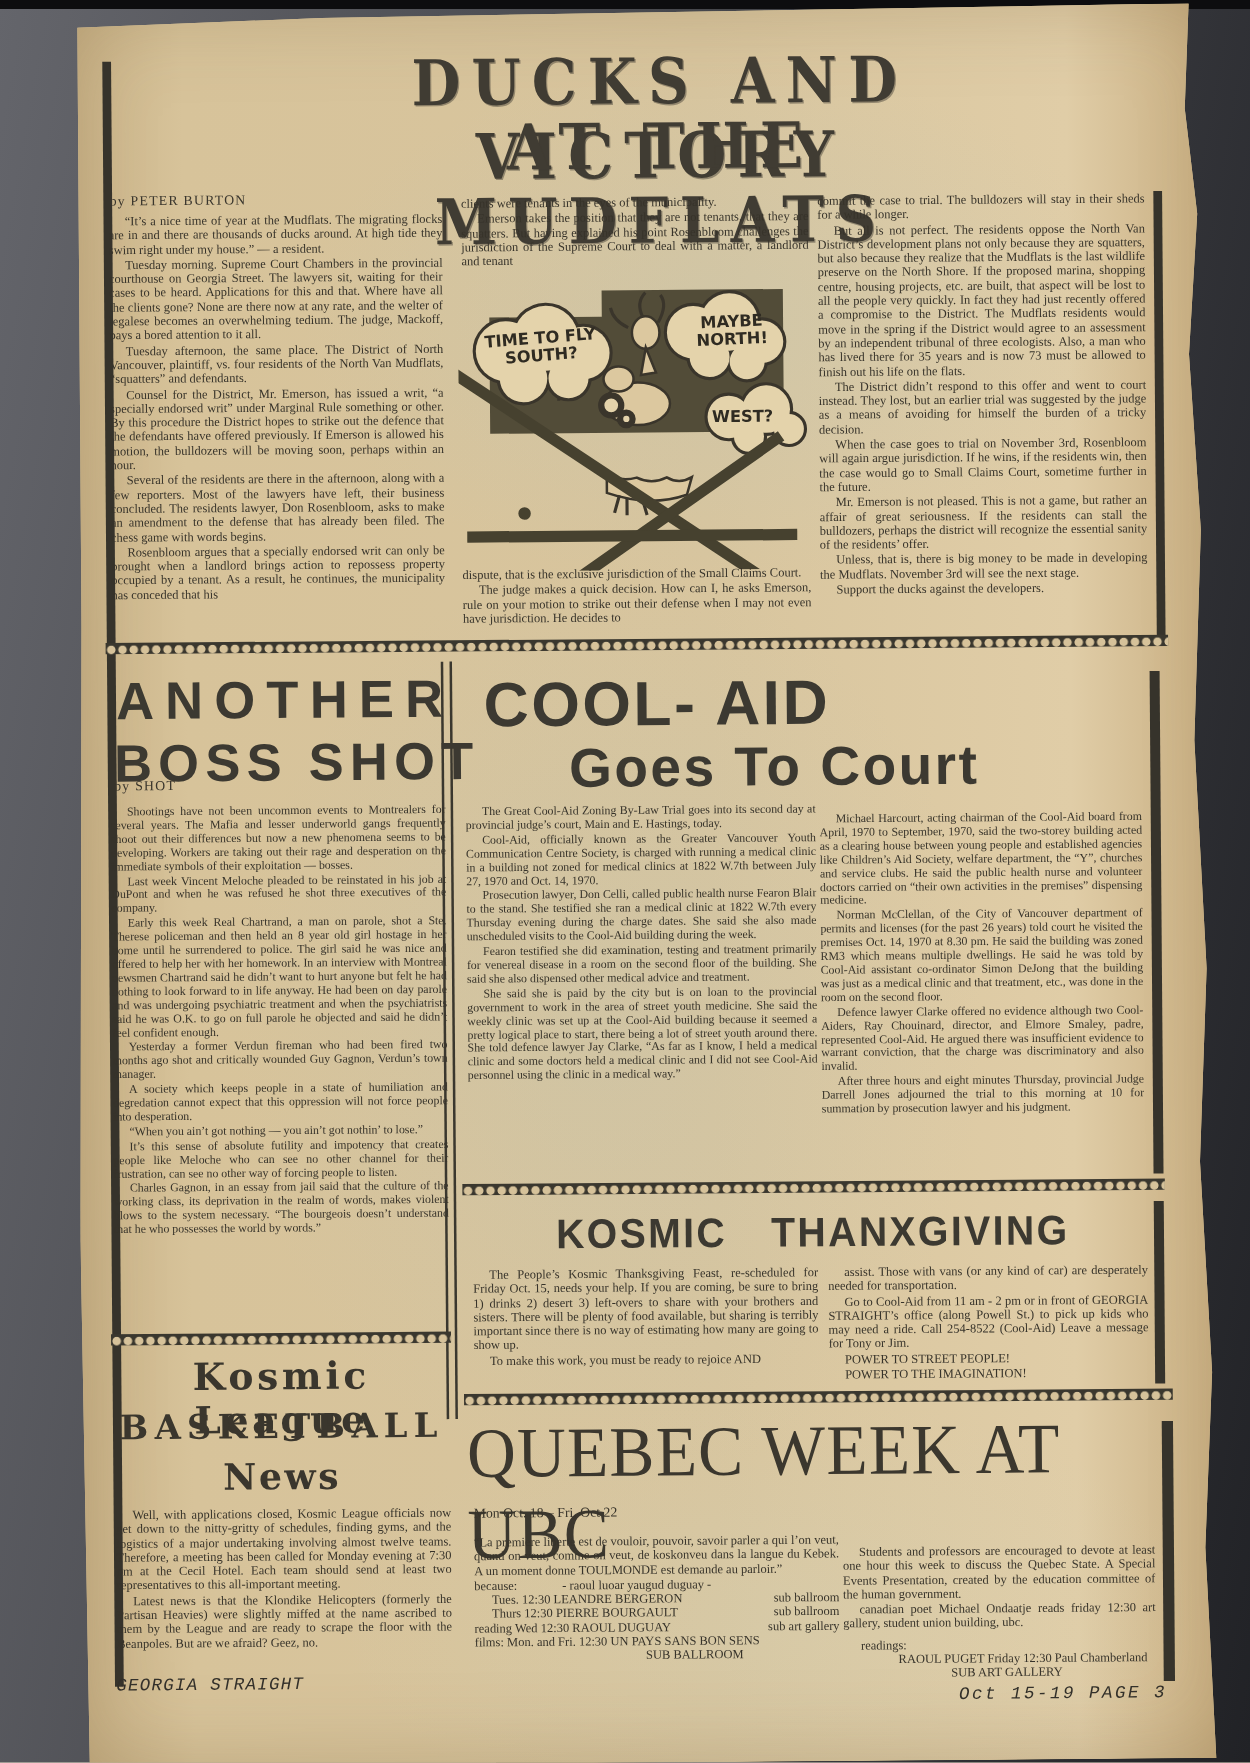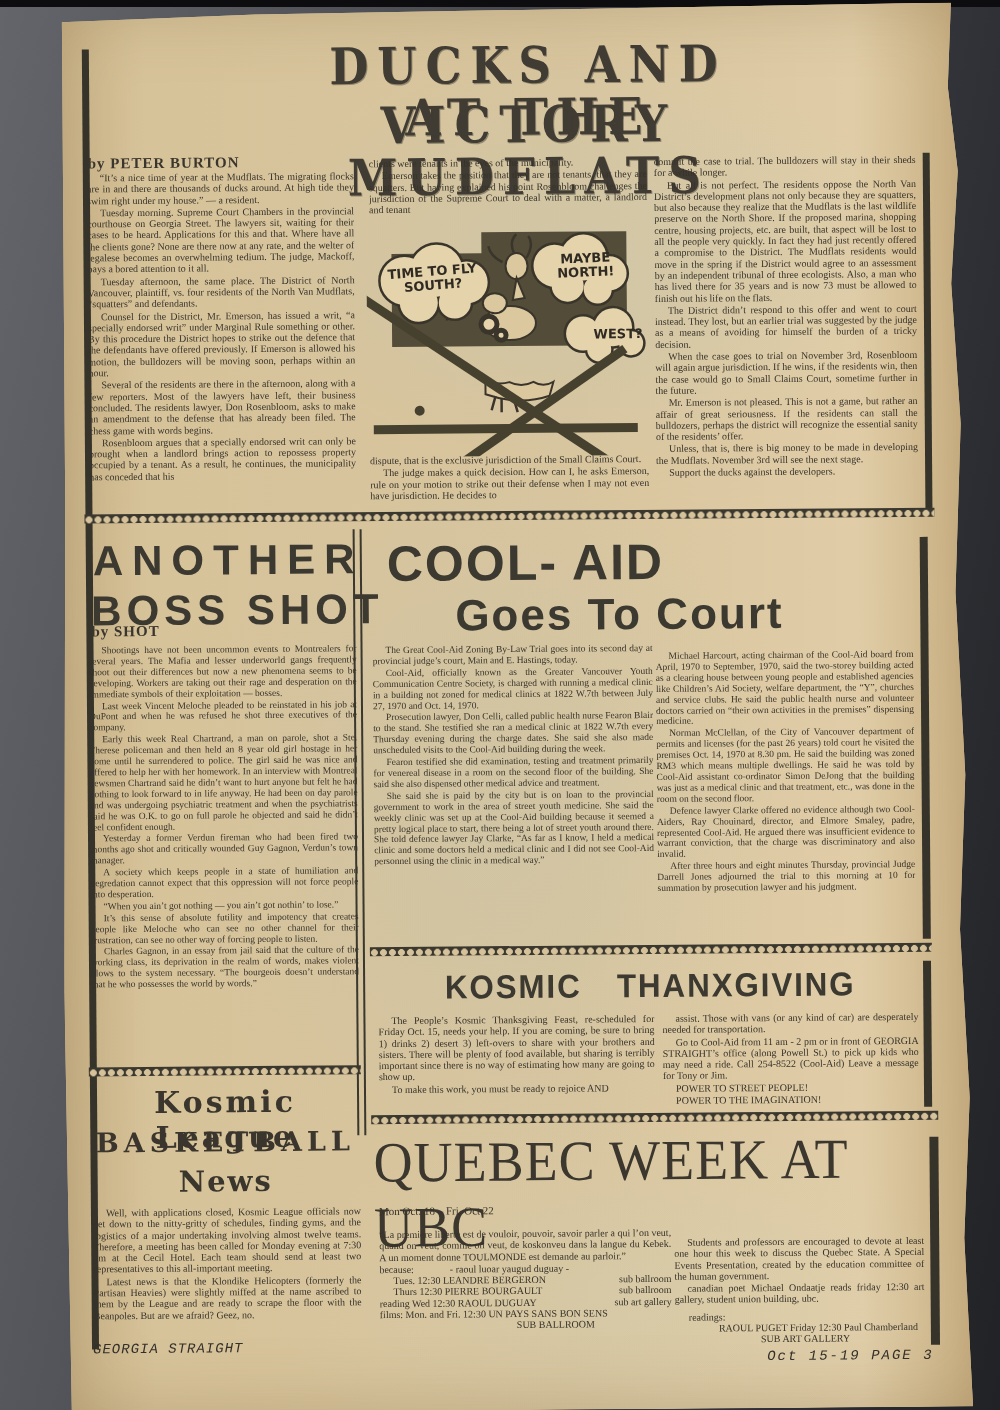--- a/index.html
+++ b/index.html
@@ -35,21 +35,21 @@
   .body-text p{margin:0 0 1px 0;text-indent:13px;}
   .fs10{font-size:10px;line-height:11.3px;}
   .fs95{font-size:9.5px;line-height:10.9px;}
   .headline-ducks{
     font-family:"DejaVu Serif",serif;font-weight:700;color:#403c33;
     text-align:center;letter-spacing:9px;transform:scaleY(1.12);
     text-shadow:1px 1px 0 rgba(64,60,51,.45);
   }
   .headline-sans{font-family:"Liberation Sans",sans-serif;font-weight:700;color:#3c3931;}
   .headline-serif{font-family:"DejaVu Serif",serif;font-weight:700;color:#3a362d;}
-  .byline{font-size:15px;letter-spacing:1px;color:#3a362d;font-weight:bold;}
+  .byline{font-size:11px;letter-spacing:1px;color:#3a362d;}
   .typew{font-family:"Liberation Mono",monospace;font-style:italic;color:#33302a;}
   .bubble-label{
     position:absolute;font-family:"DejaVu Sans",sans-serif;font-weight:700;
     color:#2f2b22;text-align:center;line-height:1.05;
   }
   .kv-line{display:flex;justify-content:space-between;}
 </style>
 </head>
 <body>
 
@@ -142,21 +142,21 @@
 
       <g stroke="#46412f" stroke-width="9" stroke-linecap="square">
         <line x1="-6" y1="68" x2="238" y2="232"></line>
         <line x1="254" y1="124" x2="92" y2="236"></line>
       </g>
       <rect x="6" y="196" width="264" height="9" fill="#46412f"></rect>
       <circle cx="52" cy="182" r="5" fill="#46412f"></circle>
     </svg>
     <div class="bubble-label" style="left:14px;top:36px;width:104px;font-size:13px;transform:rotate(-4deg);">TIME TO FLY SOUTH?</div>
     <div class="bubble-label" style="left:176px;top:24px;width:86px;font-size:13px;transform:rotate(-2deg);">MAYBE NORTH!</div>
-    <div class="bubble-label" style="left:218px;top:100px;width:66px;font-size:13px;">WEST?</div>
+    <div class="bubble-label" style="left:194px;top:100px;width:66px;font-size:13px;">WEST?</div>
   </div>
 
   <div class="abs body-text fs10" style="left:314px;top:448px;width:279px;height:60px;">
     <p style="text-indent:0;">dispute, that is the exclusive jurisdiction of the Small Claims Court.</p>
     <p>The judge makes a quick decision. How can I, he asks Emerson, rule on your motion to strike out their defense when I may not even have jurisdiction. He decides to</p>
   </div>
 
   <div class="abs body-text fs10" style="left:600px;top:151px;width:262px;height:360px;">
     <p style="text-indent:0;">commit the case to trial. The bulldozers will stay in their sheds for a while longer.</p>
     <p>But all is not perfect. The residents oppose the North Van District’s development plans not only because they are squatters, but also because they realize that the Mudflats is the last wildlife preserve on the North Shore. If the proposed marina, shopping centre, housing projects, etc. are built, that aspect will be lost to all the people very quickly. In fact they had just recently offered a compromise to the District. The Mudflats residents would move in the spring if the District would agree to an assessment by an independent tribunal of three ecologists. Also, a man who has lived there for 35 years and is now 73 must be allowed to finish out his life on the flats.</p>

